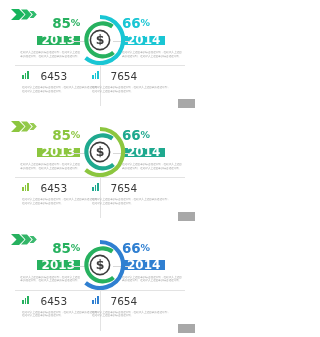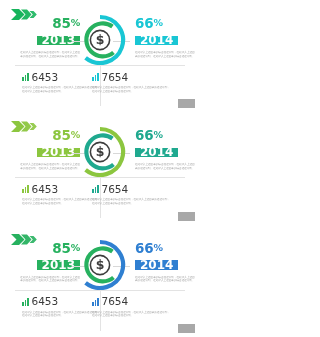--- a/index.html
+++ b/index.html
@@ -36,21 +36,21 @@
     left:0;top:16px;
     width:200px;height:46px;
   }
 
   .side{
     position:absolute;
     top:0;
     width:62px;
   }
   .side.left{left:18px;text-align:right;}
-  .side.right{left:135px;text-align:left;}
+  .side.right{left:122px;text-align:left;}
 
   .pct{
     font-size:13.5px;
     font-weight:bold;
     line-height:13px;
     letter-spacing:-0.2px;
     font-family:"DejaVu Sans",sans-serif;
     margin:0;
   }
   .pct .sym{font-size:9.5px;vertical-align:2px;}
@@ -111,22 +111,22 @@
   .stat{
     position:absolute;
     top:71px;
     width:82px;
   }
   .stat.s1{left:22px;}
   .stat.s2{left:92px;}
 
   .statrow{
     display:flex;
-    align-items:center;
-    gap:3px;
+    align-items:flex-start;
+    gap:12px;
     height:12px;
   }
   .barsicon{
     display:flex;
     align-items:flex-end;
     gap:1px;
     height:8px;
   }
   .barsicon i{display:block;width:1.5px;border-radius:0;}
   .barsicon i:nth-child(1){height:4px;}

